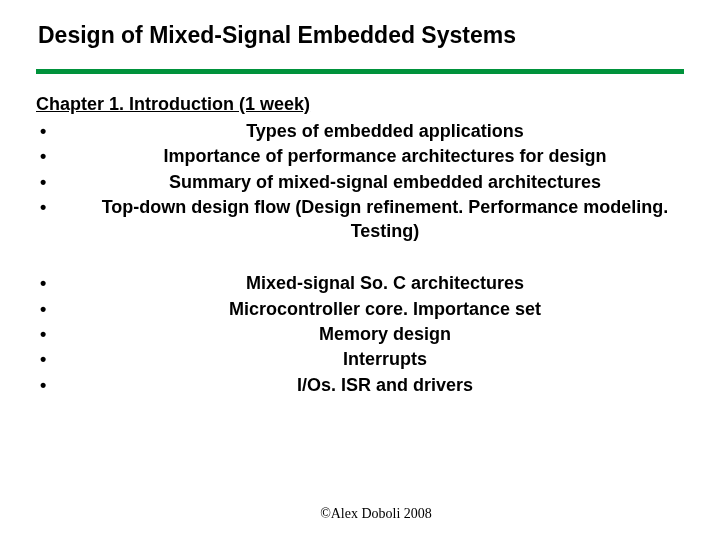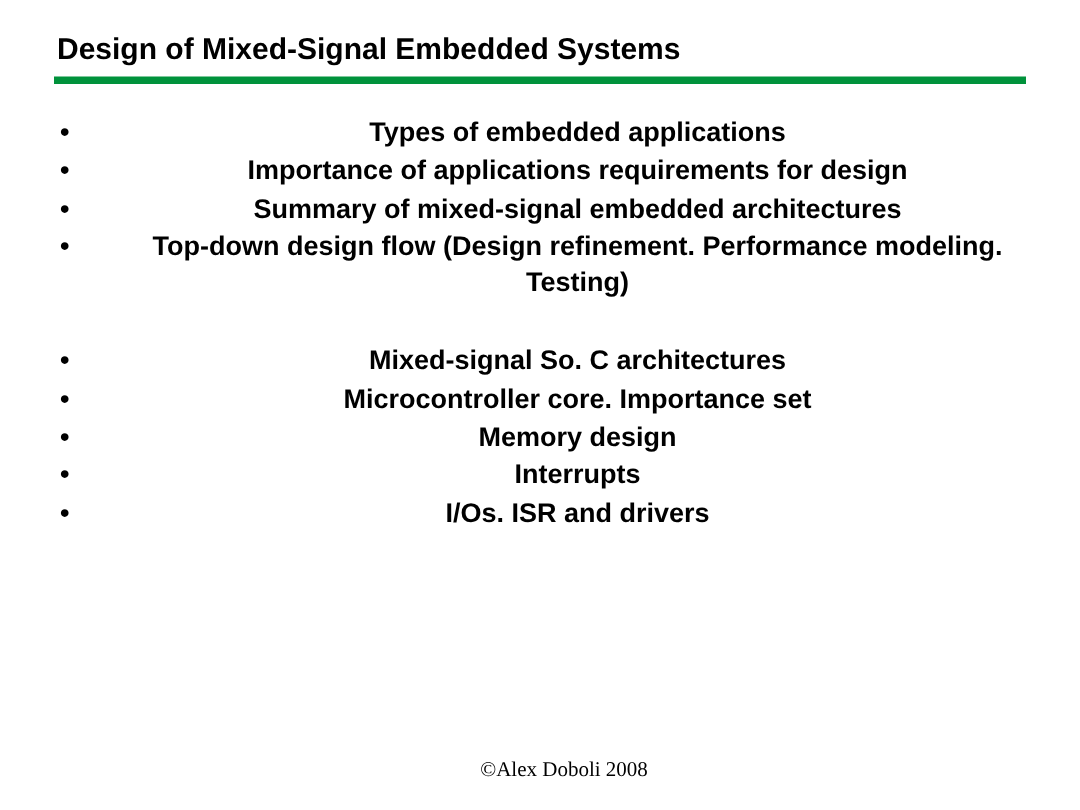--- a/index.html
+++ b/index.html
@@ -9,24 +9,24 @@
     }
     body {
       width: 720px;
       height: 540px;
       background: #fff;
       font-family: Arial, Helvetica, sans-serif;
       padding: 22px 36px 0 36px;
       position: relative;
     }
     .title {
-      font-size: 20px;
+      font-size: 23px;
       font-weight: bold;
       color: #000;
-      margin-bottom: 6px;
+      margin-bottom: 20px;
       margin-left: 2px;
     }
     .divider {
       height: 5px;
       background: #00923b;
       margin-bottom: 20px;
     }
     .section-heading {
       font-size: 18px;
       font-weight: bold;
@@ -66,28 +66,29 @@
       color: #000;
     }
   </style>
 </head>
 <body>
 
 <div class="title">Design of Mixed-Signal Embedded Systems</div>
 <div class="divider"></div>
 
 <div>
+  <div class="section-heading">Chapter 1. Introduction (1 week)</div>
   <div class="bullets">
     <div class="bullet-row">
       <div class="bullet-marker">•</div>
       <div class="bullet-text">Types of embedded applications</div>
     </div>
     <div class="bullet-row">
       <div class="bullet-marker">•</div>
-      <div class="bullet-text">Importance of applications requirements for design</div>
+      <div class="bullet-text">Importance of performance architectures for design</div>
     </div>
     <div class="bullet-row">
       <div class="bullet-marker">•</div>
       <div class="bullet-text">Summary of mixed-signal embedded architectures</div>
     </div>
     <div class="bullet-row">
       <div class="bullet-marker">•</div>
       <div class="bullet-text">Top-down design flow (Design refinement. Performance modeling. Testing)</div>
     </div>
   </div>

